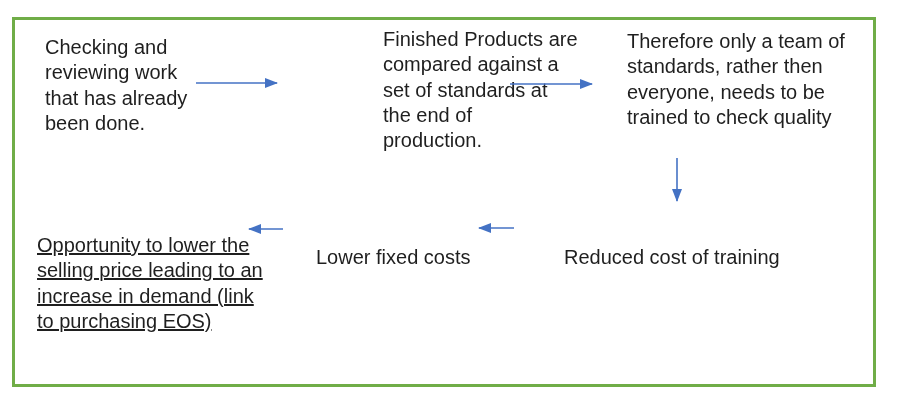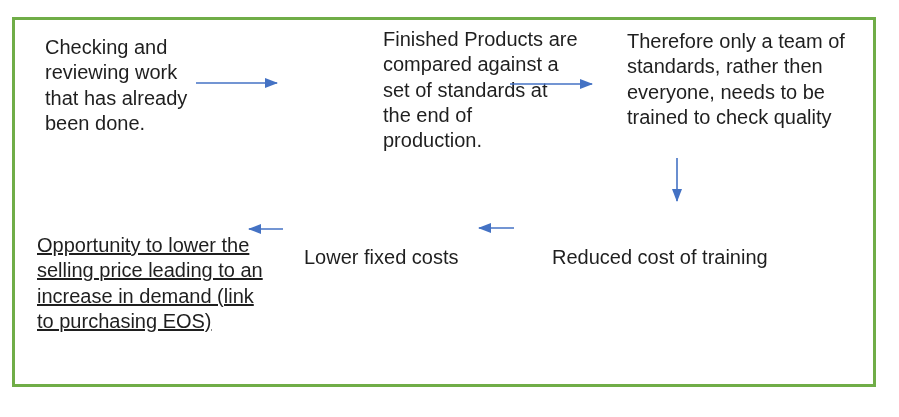--- a/index.html
+++ b/index.html
@@ -28,22 +28,22 @@
   .node {
     position: absolute;
     font-size: 20px;
     line-height: 25.3px;
     white-space: pre-line;
     color: var(--text, #1f1f1f);
   }
   #node-checking      { left: 45px;  top: 35px;  }
   #node-finished      { left: 343px; top: 27px; margin-left: 40px;  }
   #node-team          { left: 627px; top: 29px;  }
-  #node-reduced       { left: 552px; top: 245px; }
-  #node-lower-fixed   { left: 304px; top: 245px; }
+  #node-reduced       { left: 564px; top: 245px; }
+  #node-lower-fixed   { left: 316px; top: 245px; }
   #node-opportunity   { left: 37px;  top: 233px; text-decoration: underline; }
   svg.arrows {
     position: absolute;
     left: 0;
     top: 0;
     width: 899px;
     height: 417px;
     pointer-events: none;
   }
   svg.arrows line {

